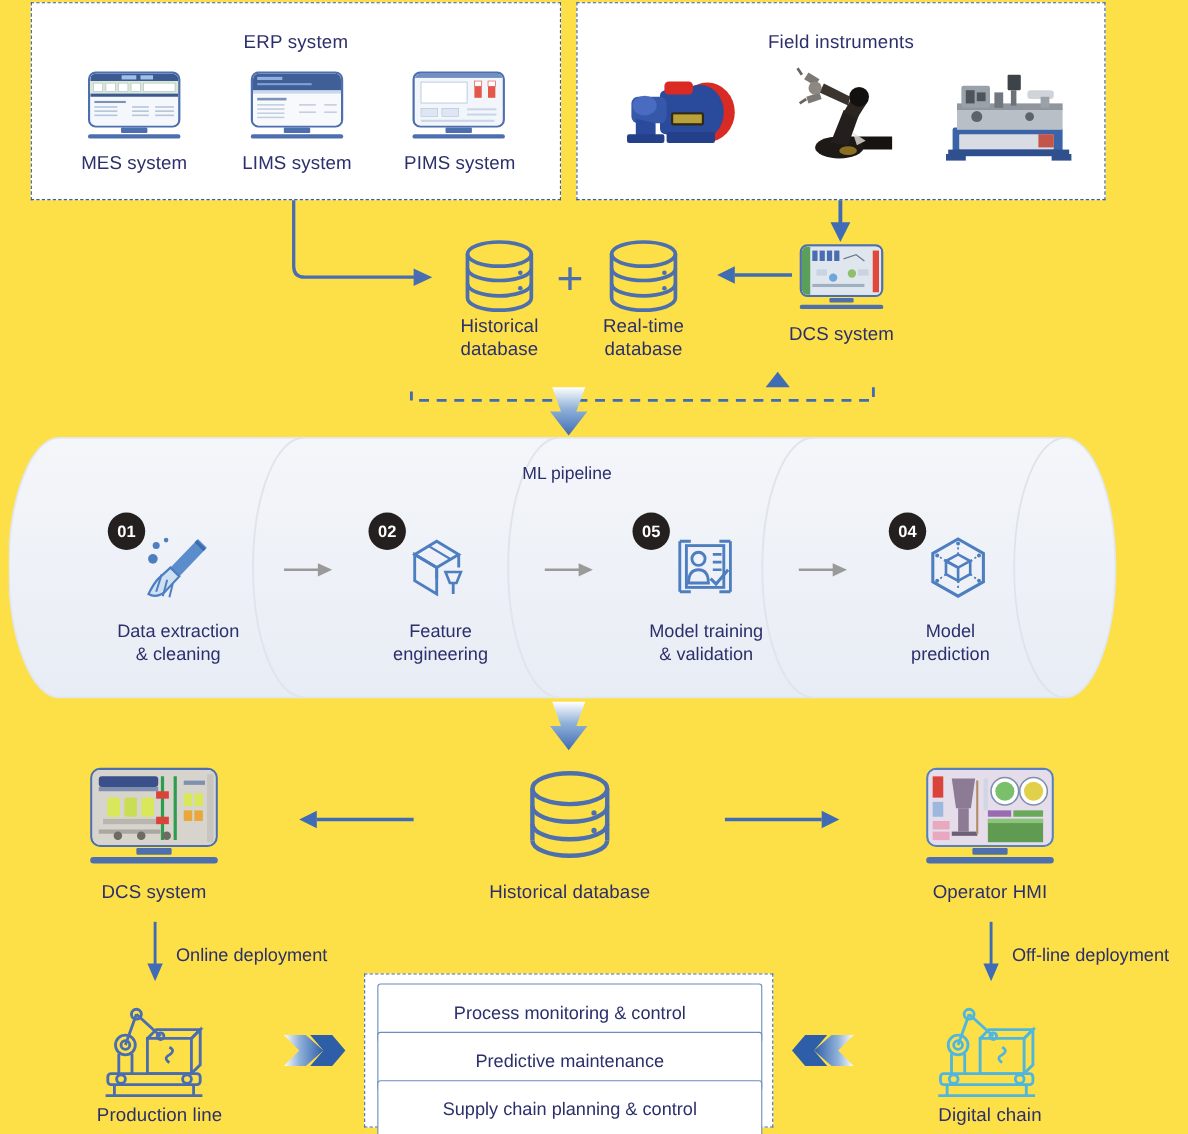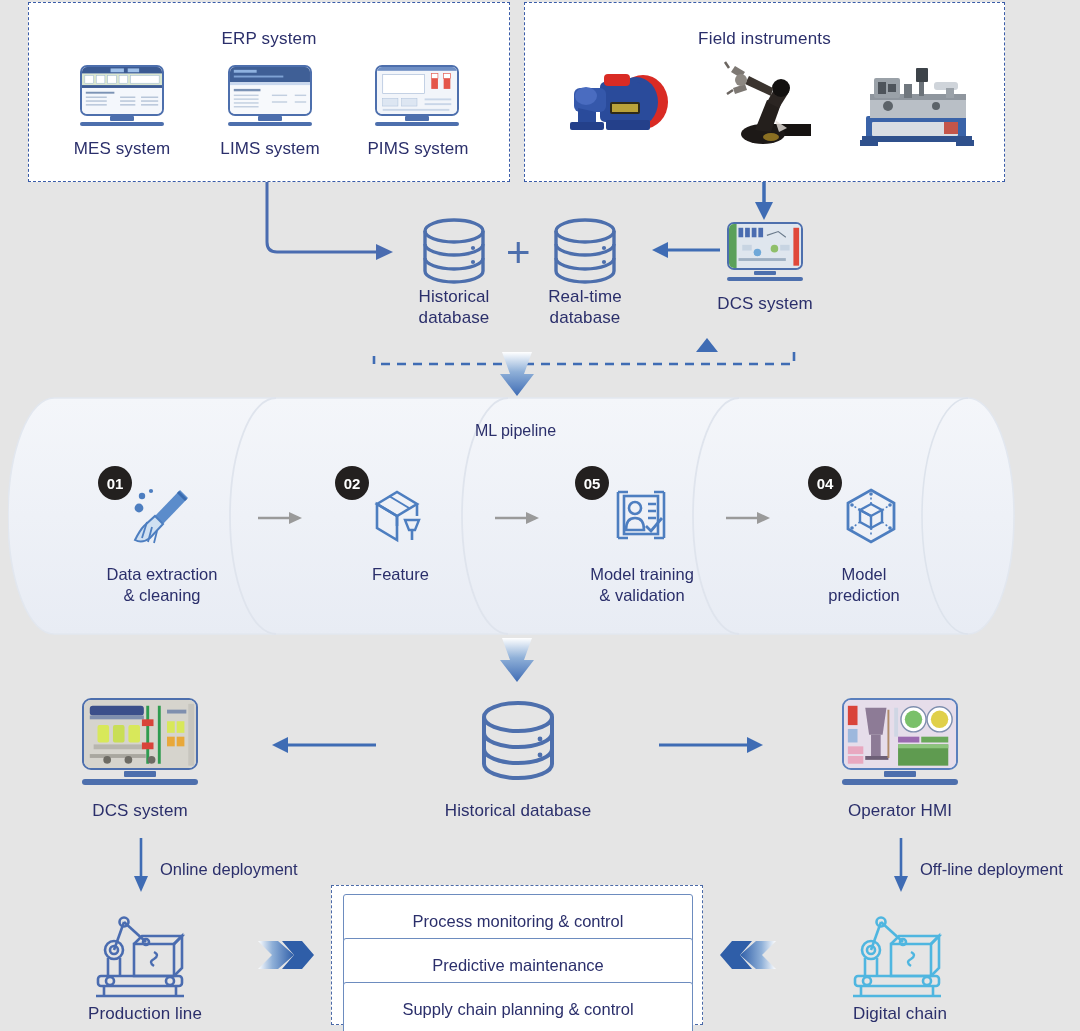--- a/index.html
+++ b/index.html
@@ -5,21 +5,21 @@
   * { box-sizing: border-box; }
   html, body {
     margin: 0; padding: 0;
     background: #ffffff;
     font-family: "Liberation Sans", sans-serif;
   }
   #canvas {
     position: relative;
     width: 1080px;
     height: 1031px;
-    background: #e5e5e5;
+    background: #fde047;
     overflow: hidden;
   }
   .abs { position: absolute; }
 
   
   .dashed-box {
     border: 1.6px dashed #3a5ca8;
     background: #ffffff;
   }
   .group-title {
@@ -450,20 +450,21 @@
           <path d="M10 18 L30 6 L50 18 L30 30 Z" fill="none" stroke="#4d7ec0" stroke-width="2.6"></path>
           <path d="M10 18 L10 42 L30 54 L30 30 Z" fill="none" stroke="#4d7ec0" stroke-width="2.6"></path>
           <path d="M50 18 L50 30" fill="none" stroke="#4d7ec0" stroke-width="2.6"></path>
           <path d="M30 30 L30 40" fill="none" stroke="#4d7ec0" stroke-width="2.6"></path>
           <path d="M22 10 L42 22" fill="none" stroke="#4d7ec0" stroke-width="2"></path>
           <path d="M38 34 L52 34 L48 44 L42 44 Z" fill="none" stroke="#4d7ec0" stroke-width="2.4"></path>
           <path d="M45 44 L45 54" stroke="#4d7ec0" stroke-width="2.6"></path>
         </svg>
       </div>
       <div class="stage-text" style="top:170px;">Feature</div>
+      <div class="stage-text" style="top:191px;">engineering</div>
     </div>
 
     <svg class="grey-arrow" style="left:487px; top:116px;">
       <path d="M0,8 L33,8" stroke="#9a9a9a" stroke-width="2.4" fill="none"></path>
       <path d="M31,2 L44,8 L31,14 Z" fill="#9a9a9a"></path>
     </svg>
 
     <div class="ml-stage" style="left:520px; width:228px;">
       <div class="stage-badge" style="left:47px; top:72px;">05</div>
       <div class="stage-icon" style="left:82px; top:92px;">

